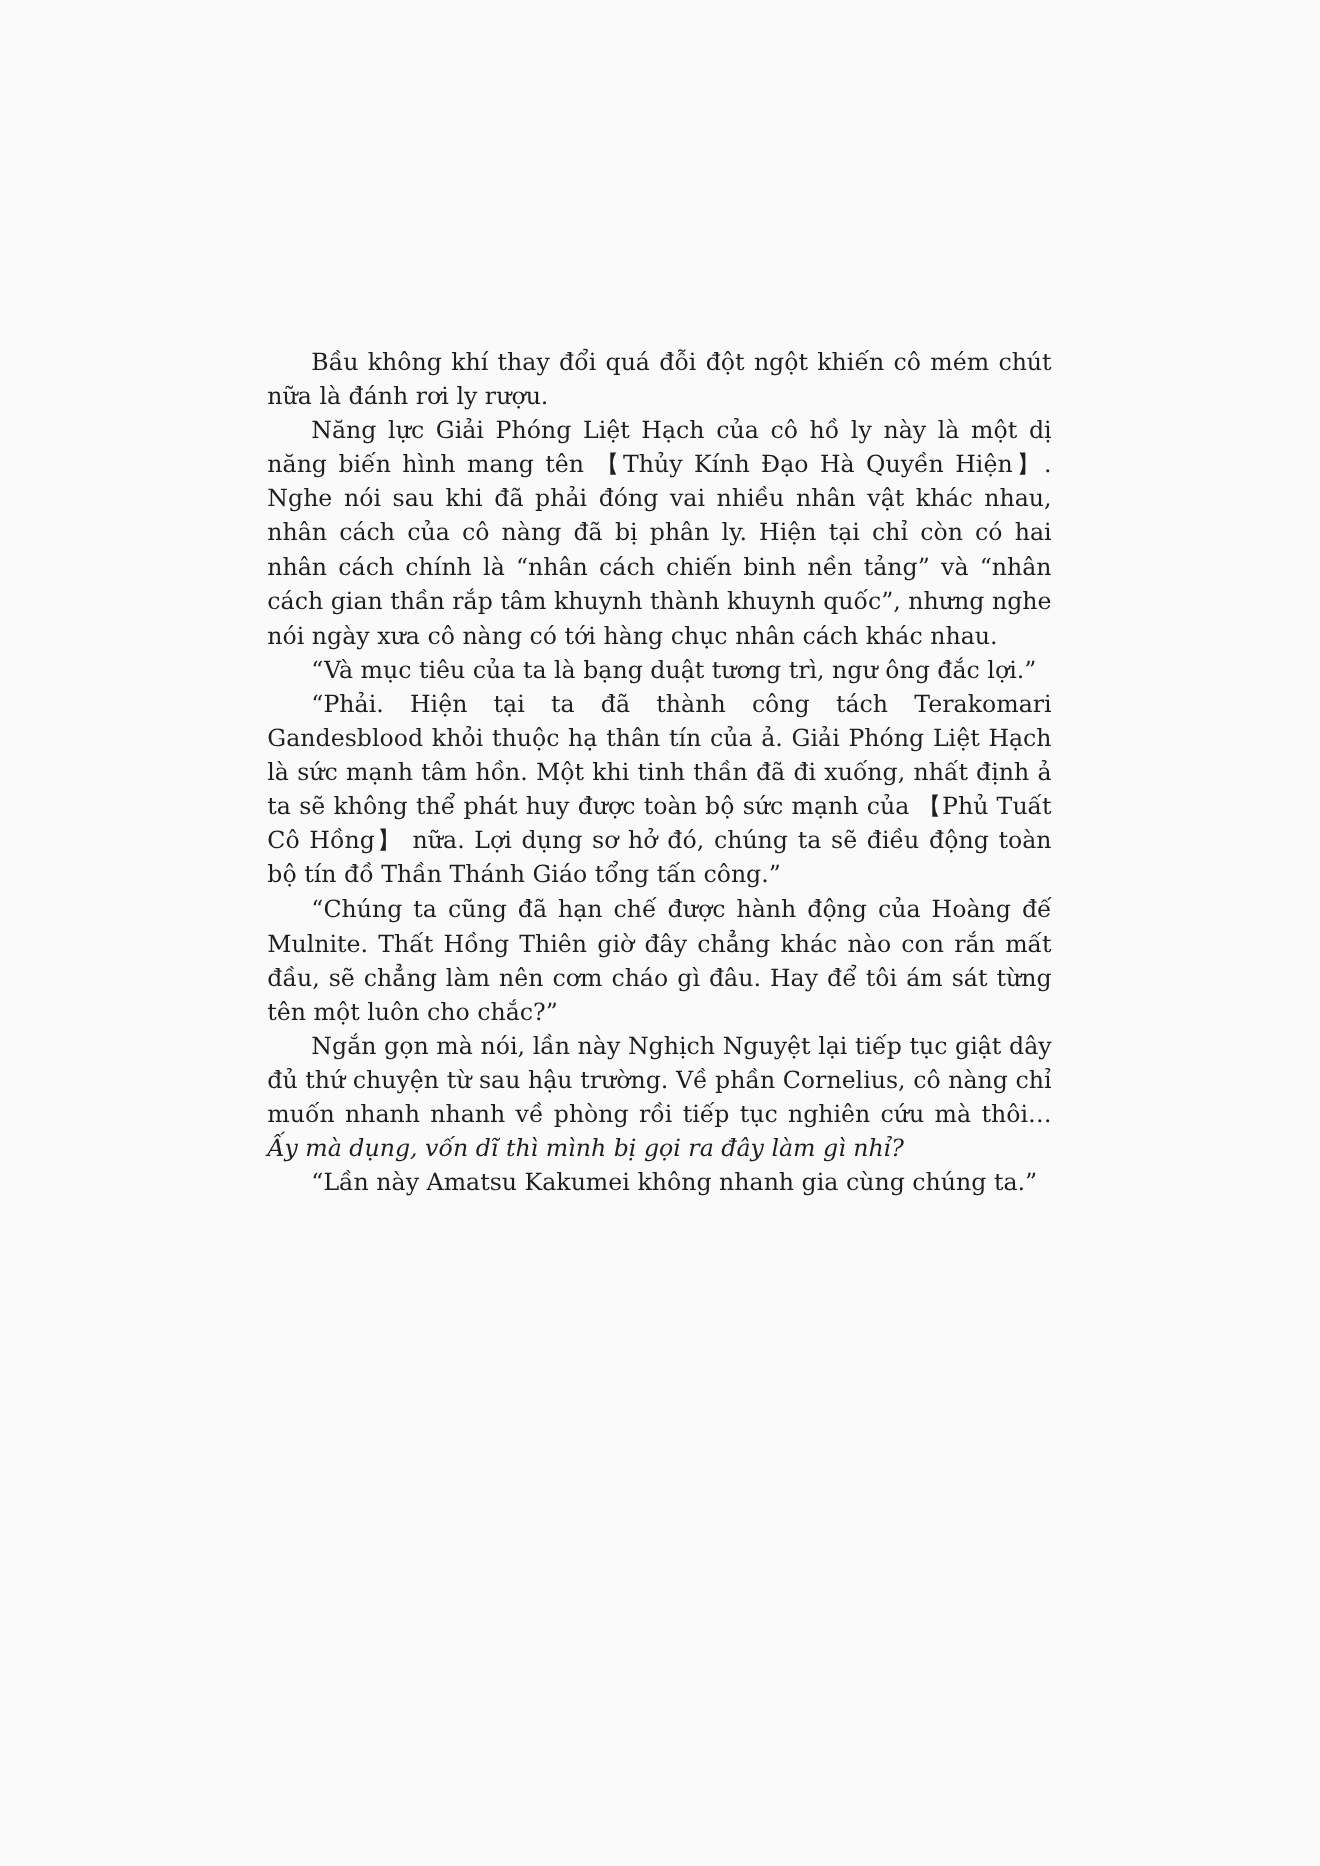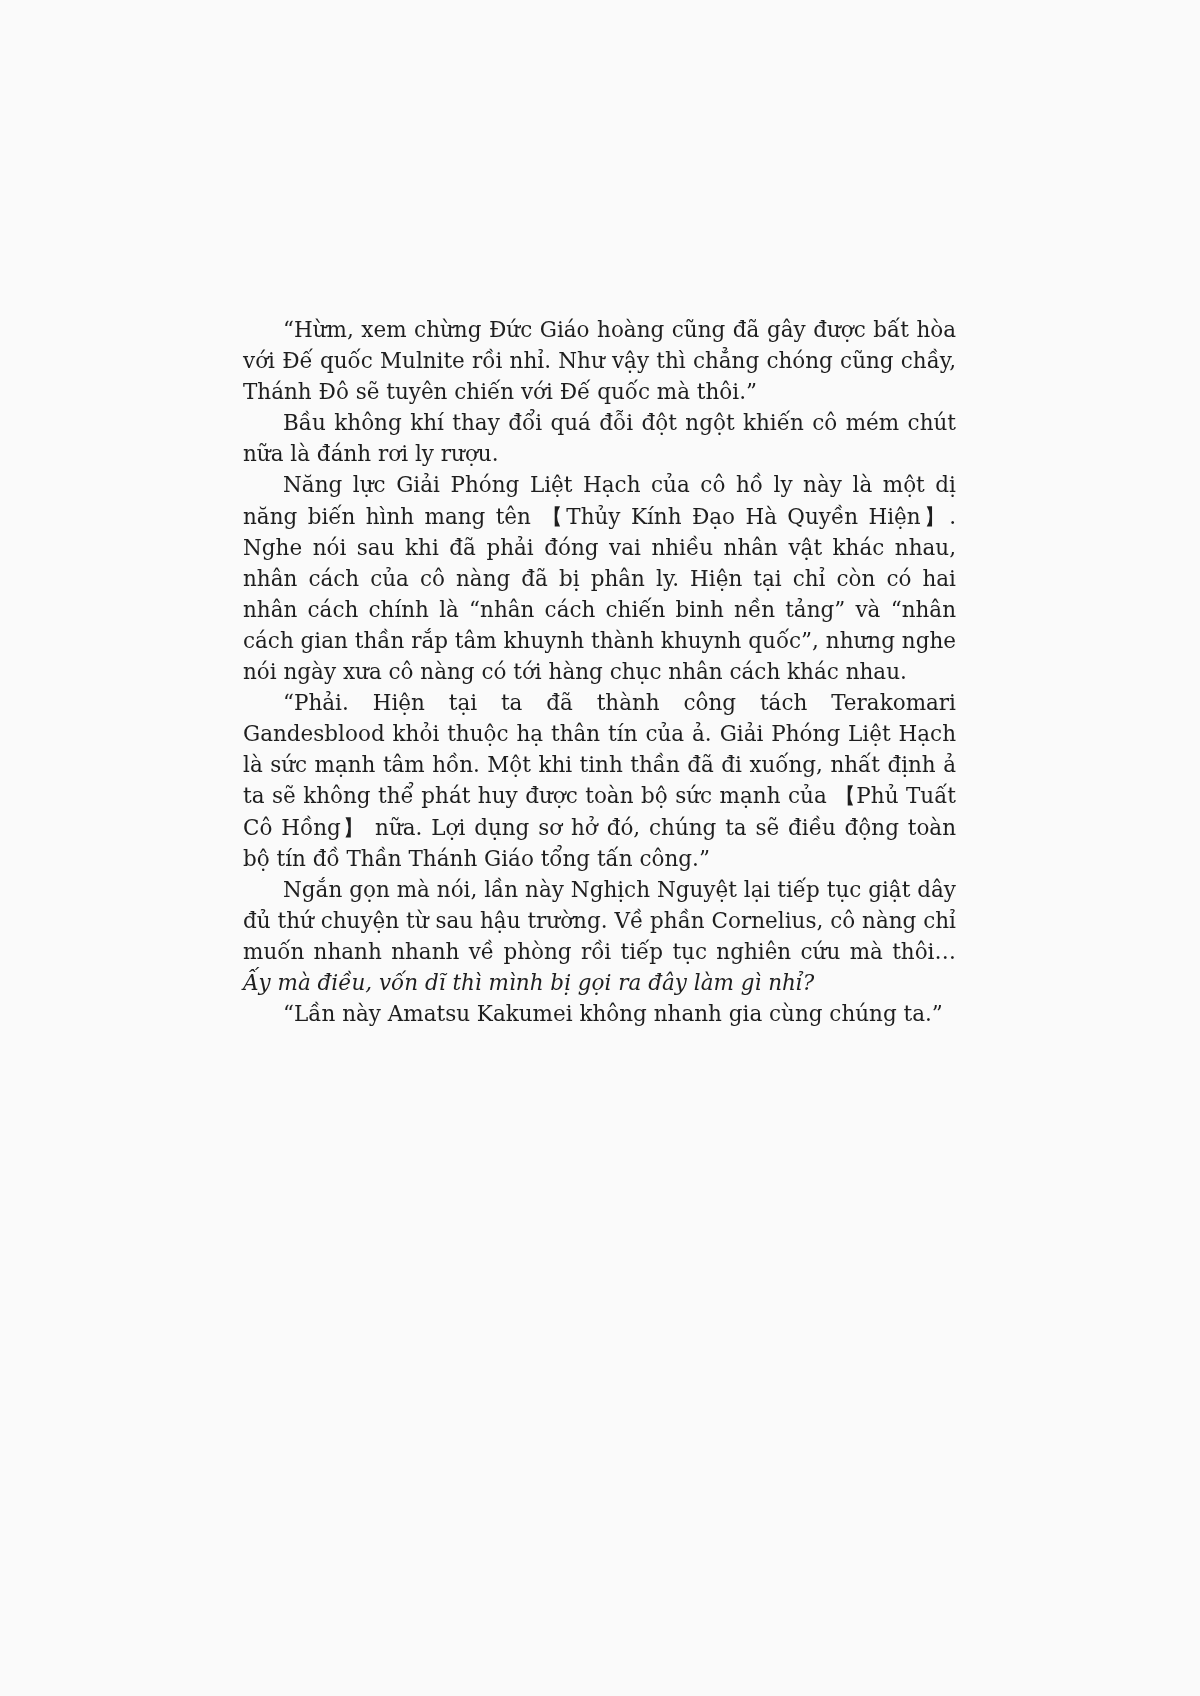--- a/index.html
+++ b/index.html
@@ -24,19 +24,20 @@
     margin: 0;
     text-indent: 40px;
   }
   .page-text .bold { font-weight: normal; }
   .page-text .italic { font-style: italic; }
 </style>
 </head>
 <body>
 
 <div class="page-text">
-  <p><span>“Hừm, xem chừng Đức Giáo hoàng cũng đã gây được bất hòa với Đế quốc Mulnite rồi nhỉ. Như vậy thì chẳng chóng cũng chầy, Thánh Đô sẽ tuyên chiến với Đế quốc mà thôi.”</span></p>
   <p><span>Bầu không khí thay đổi quá đỗi đột ngột khiến cô mém chút nữa là đánh rơi ly rượu.</span></p>
   <p><span>Năng lực Giải Phóng Liệt Hạch của cô hồ ly này là một dị năng biến hình mang tên </span><span class="bold">【Thủy Kính Đạo Hà Quyền Hiện】</span><span>. Nghe nói sau khi đã phải đóng vai nhiều nhân vật khác nhau, nhân cách của cô nàng đã bị phân ly. Hiện tại chỉ còn có hai nhân cách chính là “nhân cách chiến binh nền tảng” và “nhân cách gian thần rắp tâm khuynh thành khuynh quốc”, nhưng nghe nói ngày xưa cô nàng có tới hàng chục nhân cách khác nhau.</span></p>
+  <p><span>“Và mục tiêu của ta là bạng duật tương trì, ngư ông đắc lợi.”</span></p>
   <p><span>“Phải. Hiện tại ta đã thành công tách Terakomari Gandesblood khỏi thuộc hạ thân tín của ả. Giải Phóng Liệt Hạch là sức mạnh tâm hồn. Một khi tinh thần đã đi xuống, nhất định ả ta sẽ không thể phát huy được toàn bộ sức mạnh của </span><span class="bold">【Phủ Tuất Cô Hồng】</span><span> nữa. Lợi dụng sơ hở đó, chúng ta sẽ điều động toàn bộ tín đồ Thần Thánh Giáo tổng tấn công.”</span></p>
-  <p><span>Ngắn gọn mà nói, lần này Nghịch Nguyệt lại tiếp tục giật dây đủ thứ chuyện từ sau hậu trường. Về phần Cornelius, cô nàng chỉ muốn nhanh nhanh về phòng rồi tiếp tục nghiên cứu mà thôi… </span><span class="italic">Ấy mà điều, vốn dĩ thì mình bị gọi ra đây làm gì nhỉ?</span></p>
+  <p><span>“Chúng ta cũng đã hạn chế được hành động của Hoàng đế Mulnite. Thất Hồng Thiên giờ đây chẳng khác nào con rắn mất đầu, sẽ chẳng làm nên cơm cháo gì đâu. Hay để tôi ám sát từng tên một luôn cho chắc?”</span></p>
+  <p><span>Ngắn gọn mà nói, lần này Nghịch Nguyệt lại tiếp tục giật dây đủ thứ chuyện từ sau hậu trường. Về phần Cornelius, cô nàng chỉ muốn nhanh nhanh về phòng rồi tiếp tục nghiên cứu mà thôi… </span><span class="italic">Ấy mà dụng, vốn dĩ thì mình bị gọi ra đây làm gì nhỉ?</span></p>
   <p><span>“Lần này Amatsu Kakumei không nhanh gia cùng chúng ta.”</span></p>
 </div>
 
 </body></html>

